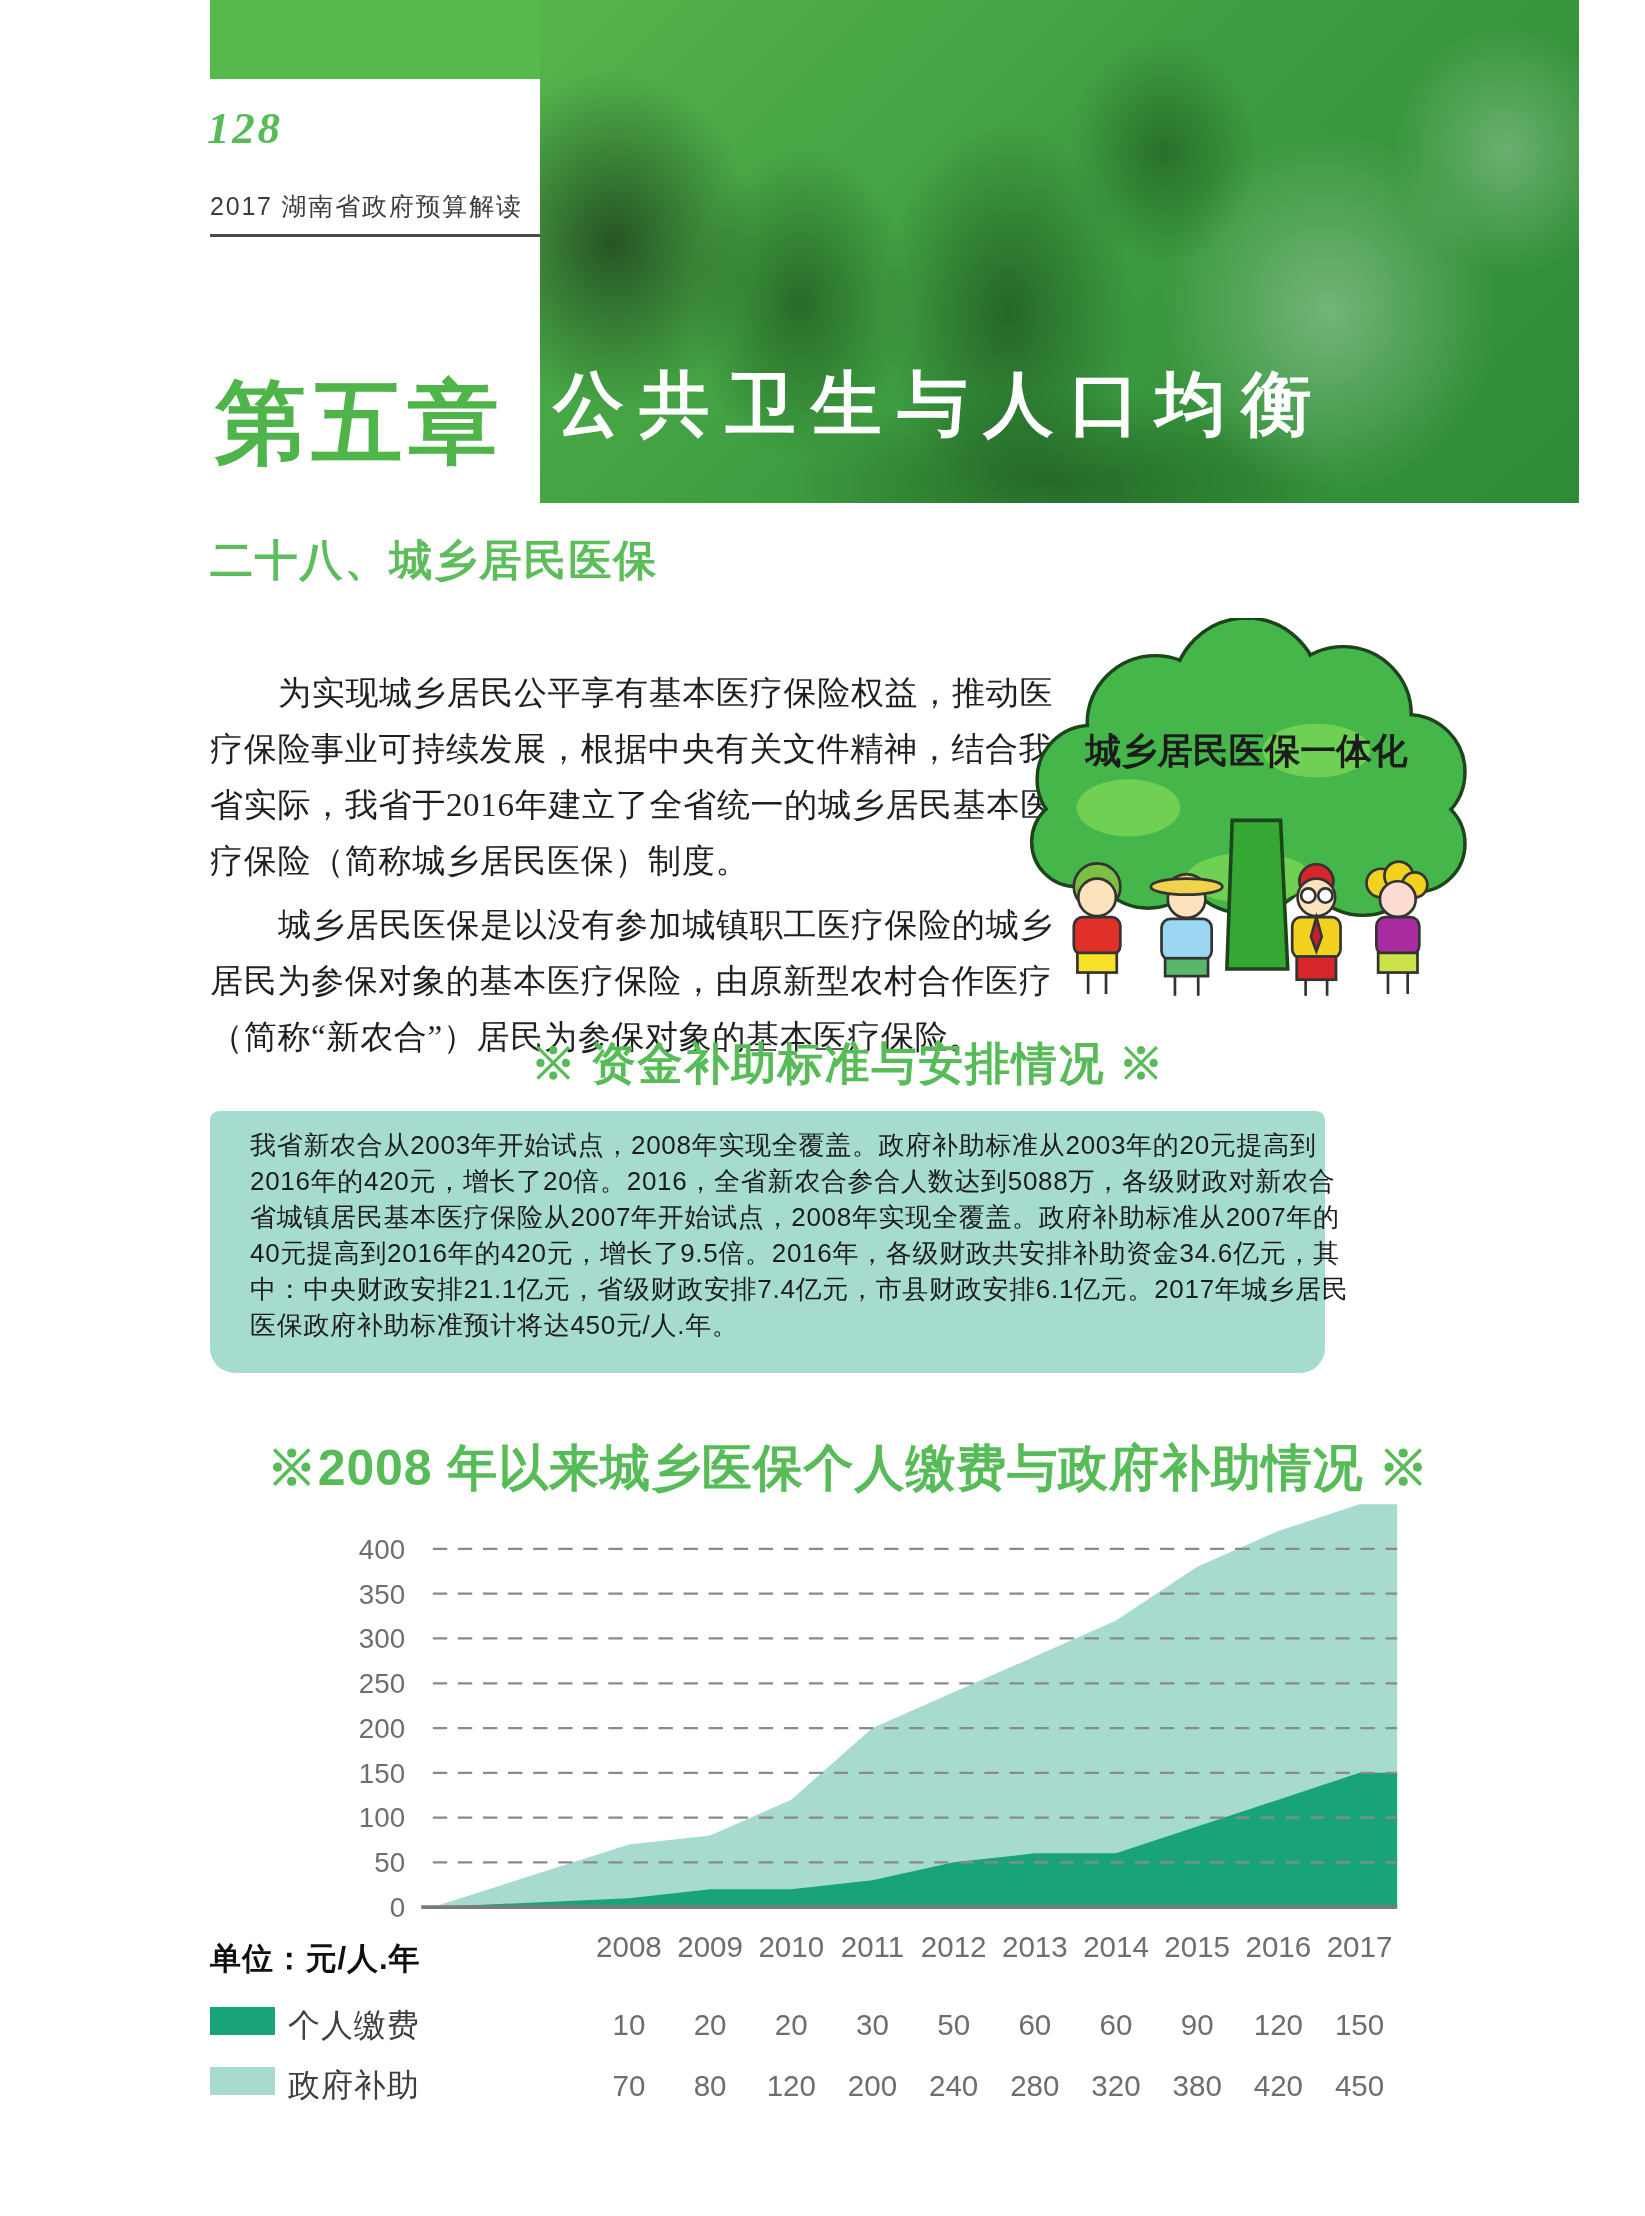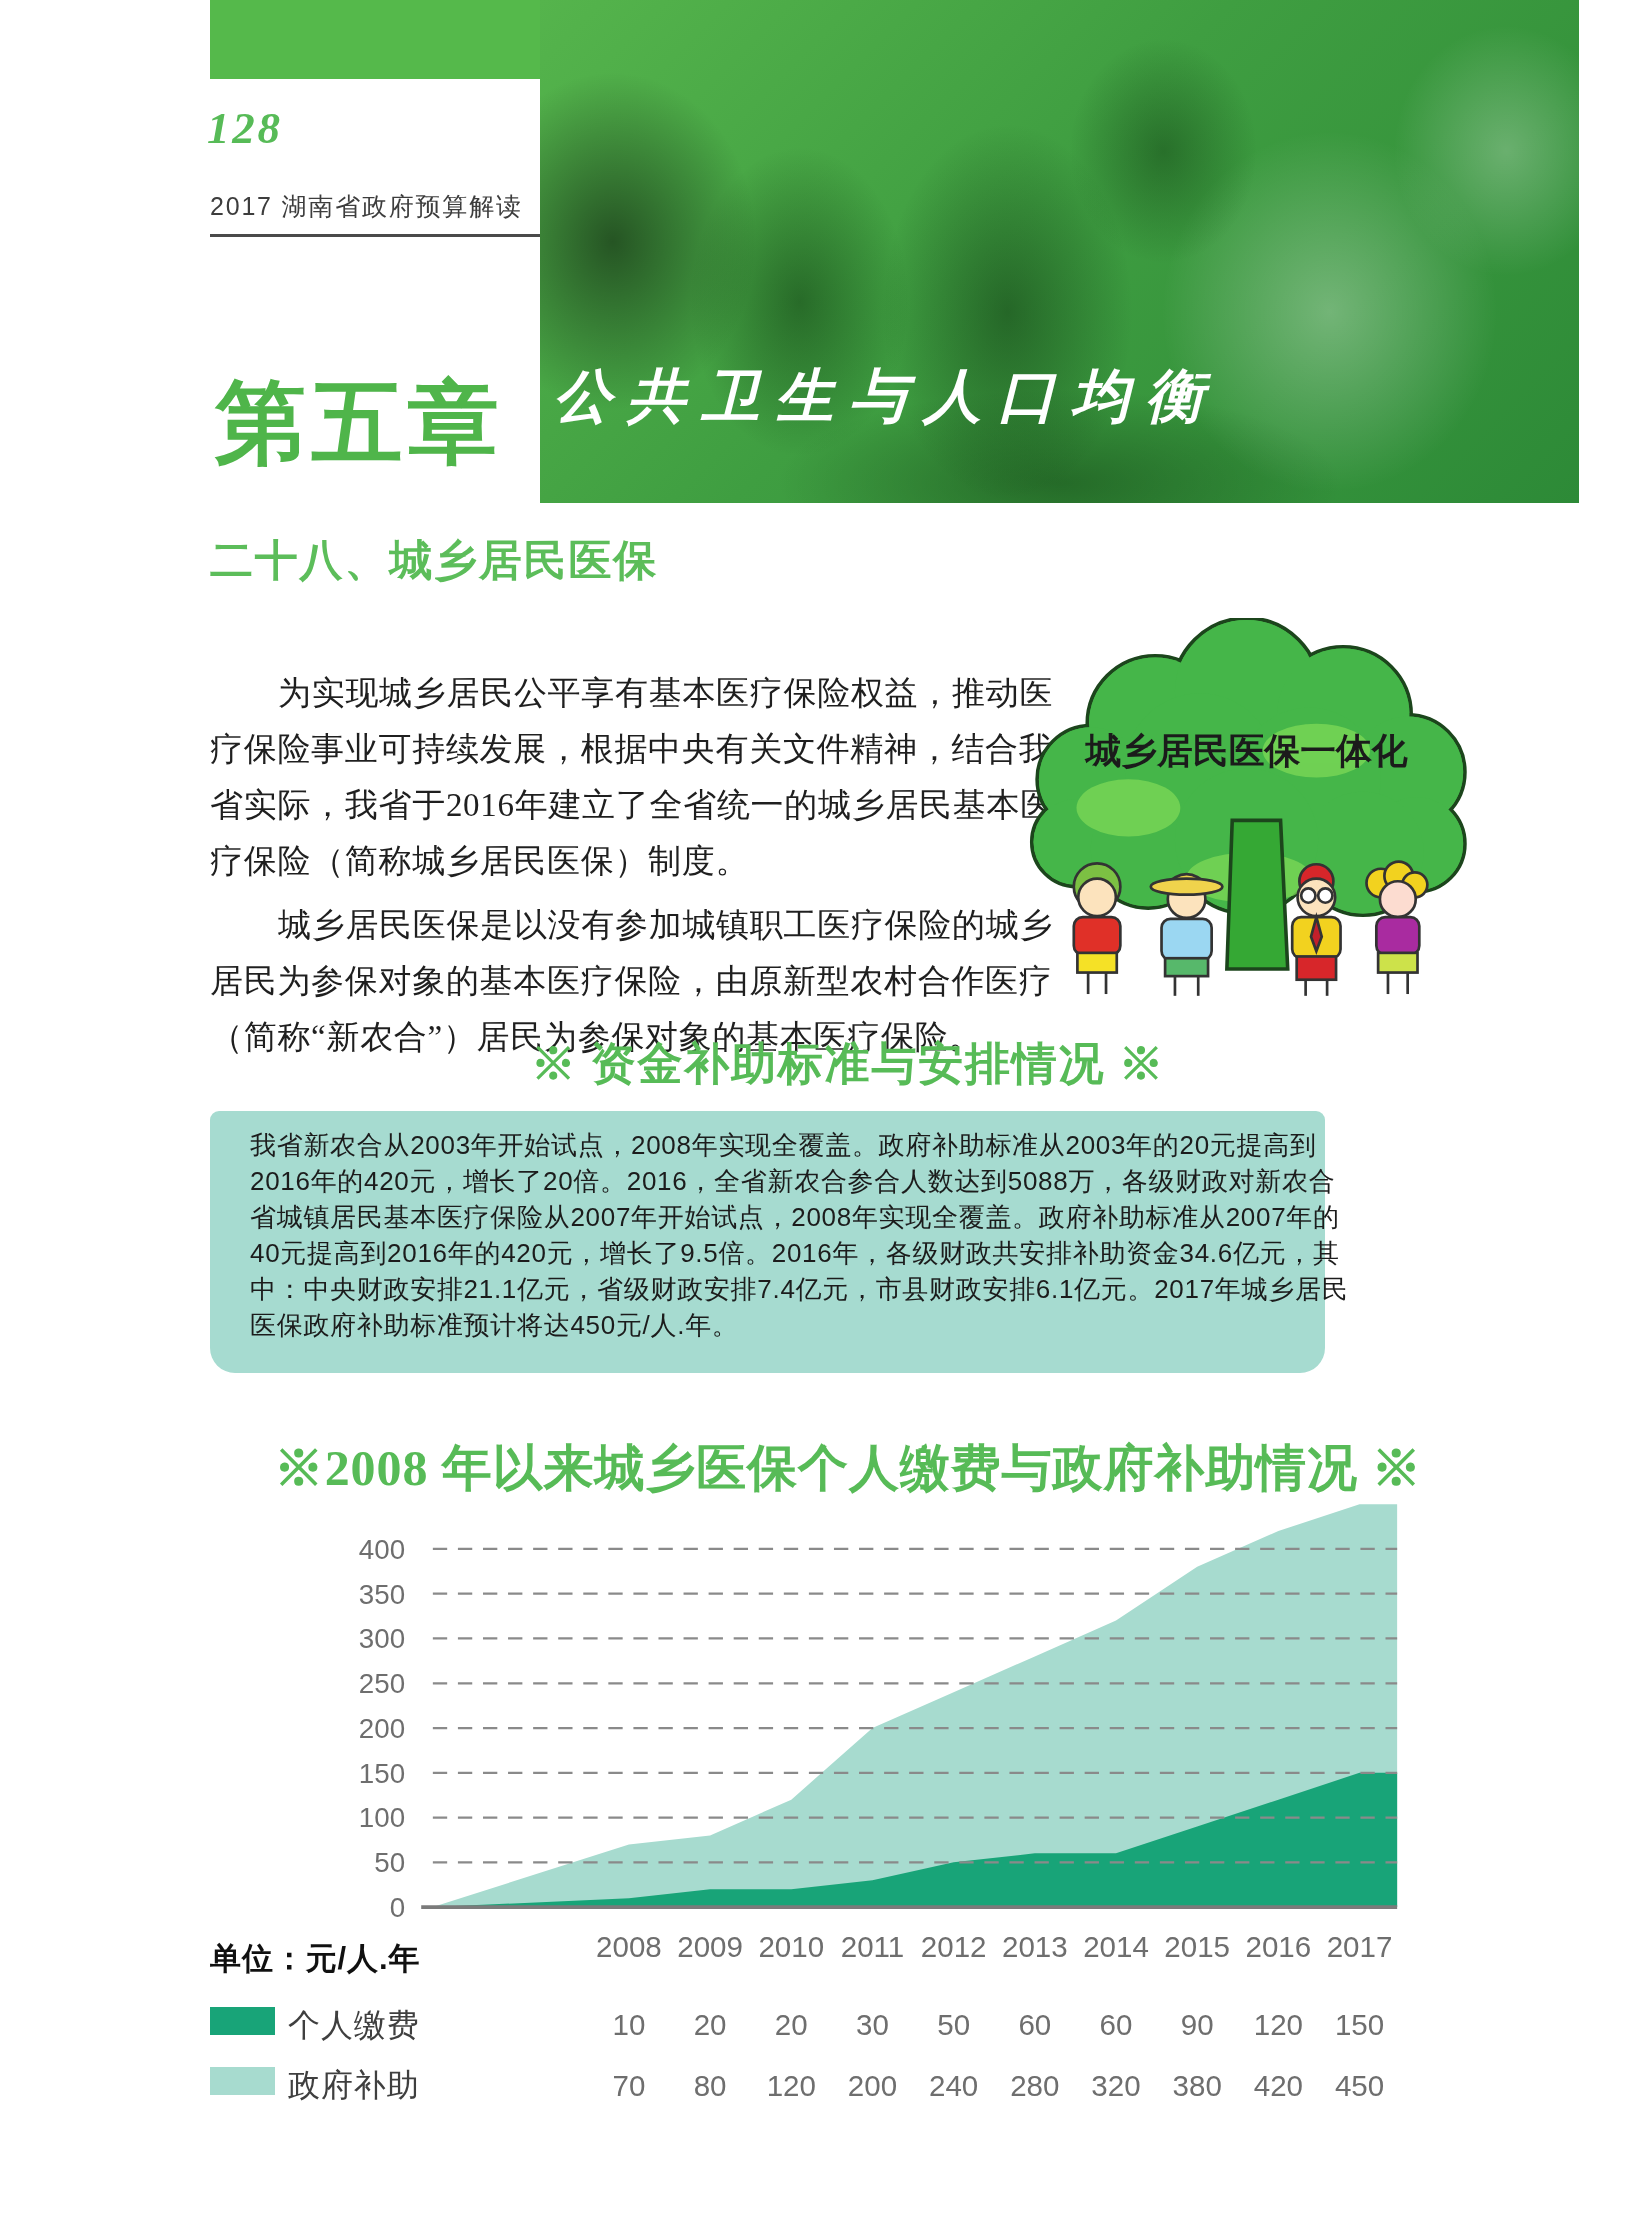--- a/index.html
+++ b/index.html
@@ -20,21 +20,21 @@
       radial-gradient(ellipse 376px 125px at 50% 96%, rgba(0,25,0,.35), transparent 75%),
       linear-gradient(135deg,#55b44c 0%, var(--photo-green,#3f9e41) 45%, #2d8a37 100%);}
   .page-number{left:207px;top:102px;font:italic 700 45px "Liberation Serif","DejaVu Serif",serif;
       color:var(--green-heading,#57bb57);letter-spacing:2.7px;}
   .header-title{left:210px;top:190px;font-size:25px;color:#3d3d3d;letter-spacing:1.8px;text-align:center;}
   .header-rule{left:210px;top:234px;width:330px;height:2.7px;background:#4a4a4a;}
 
   .chapter-label{left:215px;top:362px;font-family:"Liberation Serif","DejaVu Serif",serif;
       font-weight:700;font-size:91px;color:var(--green-chapter,#4fb54a);letter-spacing:5.4px;}
   .chapter-title{left:553px;top:358px;font-family:"Liberation Serif","DejaVu Serif",serif;
-      font-weight:700;font-size:58px;color:#ffffff;letter-spacing:16px;white-space:nowrap;font-style:italic;}
+      font-weight:700;font-size:70px;color:#ffffff;letter-spacing:16px;white-space:nowrap;}
 
   .section-heading{left:210px;top:532px;font-size:43px;font-weight:700;
       color:var(--green-section,#5cbd5a);letter-spacing:1.8px;}
 
   
   .para{left:210px;width:860px;font-family:"Liberation Serif","DejaVu Serif",serif;
       font-size:33px;color:var(--body-text,#1f1f1f);letter-spacing:0.7px;}
   .para .pline{height:56px;line-height:56px;white-space:nowrap;}
   .para .pline:first-child{text-indent:68px;}
   #para1{top:665px;}
@@ -46,21 +46,21 @@
       font-family:"Liberation Serif","DejaVu Serif",serif;font-weight:700;font-size:45px;
       color:var(--green-heading,#57bb57);letter-spacing:1.8px;}
 
   .subsidy-box{left:210px;top:1111px;width:1115px;height:262px;
       background:var(--teal-box,#a6dbd0);border-radius:9px 9px 25px 25px;
       box-sizing:border-box;padding:16px 40px 0 40px;}
   .subsidy-box .bline{height:36px;line-height:36px;font-size:26px;color:#1c1c1c;
       letter-spacing:0.7px;white-space:nowrap;}
 
   .chart-heading{left:210px;top:1435px;width:1276px;text-align:center;
-      font-family:Liberation Serif, serif;font-weight:700;font-size:50px;
+      font-family:Liberation Sans, sans-serif;font-weight:700;font-size:50px;
       color:var(--green-heading,#57bb57);letter-spacing:0.9px;}
 
   .chart-svg{left:269px;top:1487px;width:1155px;height:645px;}
   svg text{font-family:"Liberation Sans","DejaVu Sans",sans-serif;}
 
   .unit-label{left:210px;top:1938px;font-size:31px;font-weight:700;color:#101010;letter-spacing:0.9px;}
   .legend-swatch{width:65px;height:28px;}
   #swatch-personal{left:210px;top:2007px;}
   #swatch-government{left:210px;top:2067px;}
   .legend-label{font-size:32px;color:#3f3f3f;letter-spacing:0.9px;}

